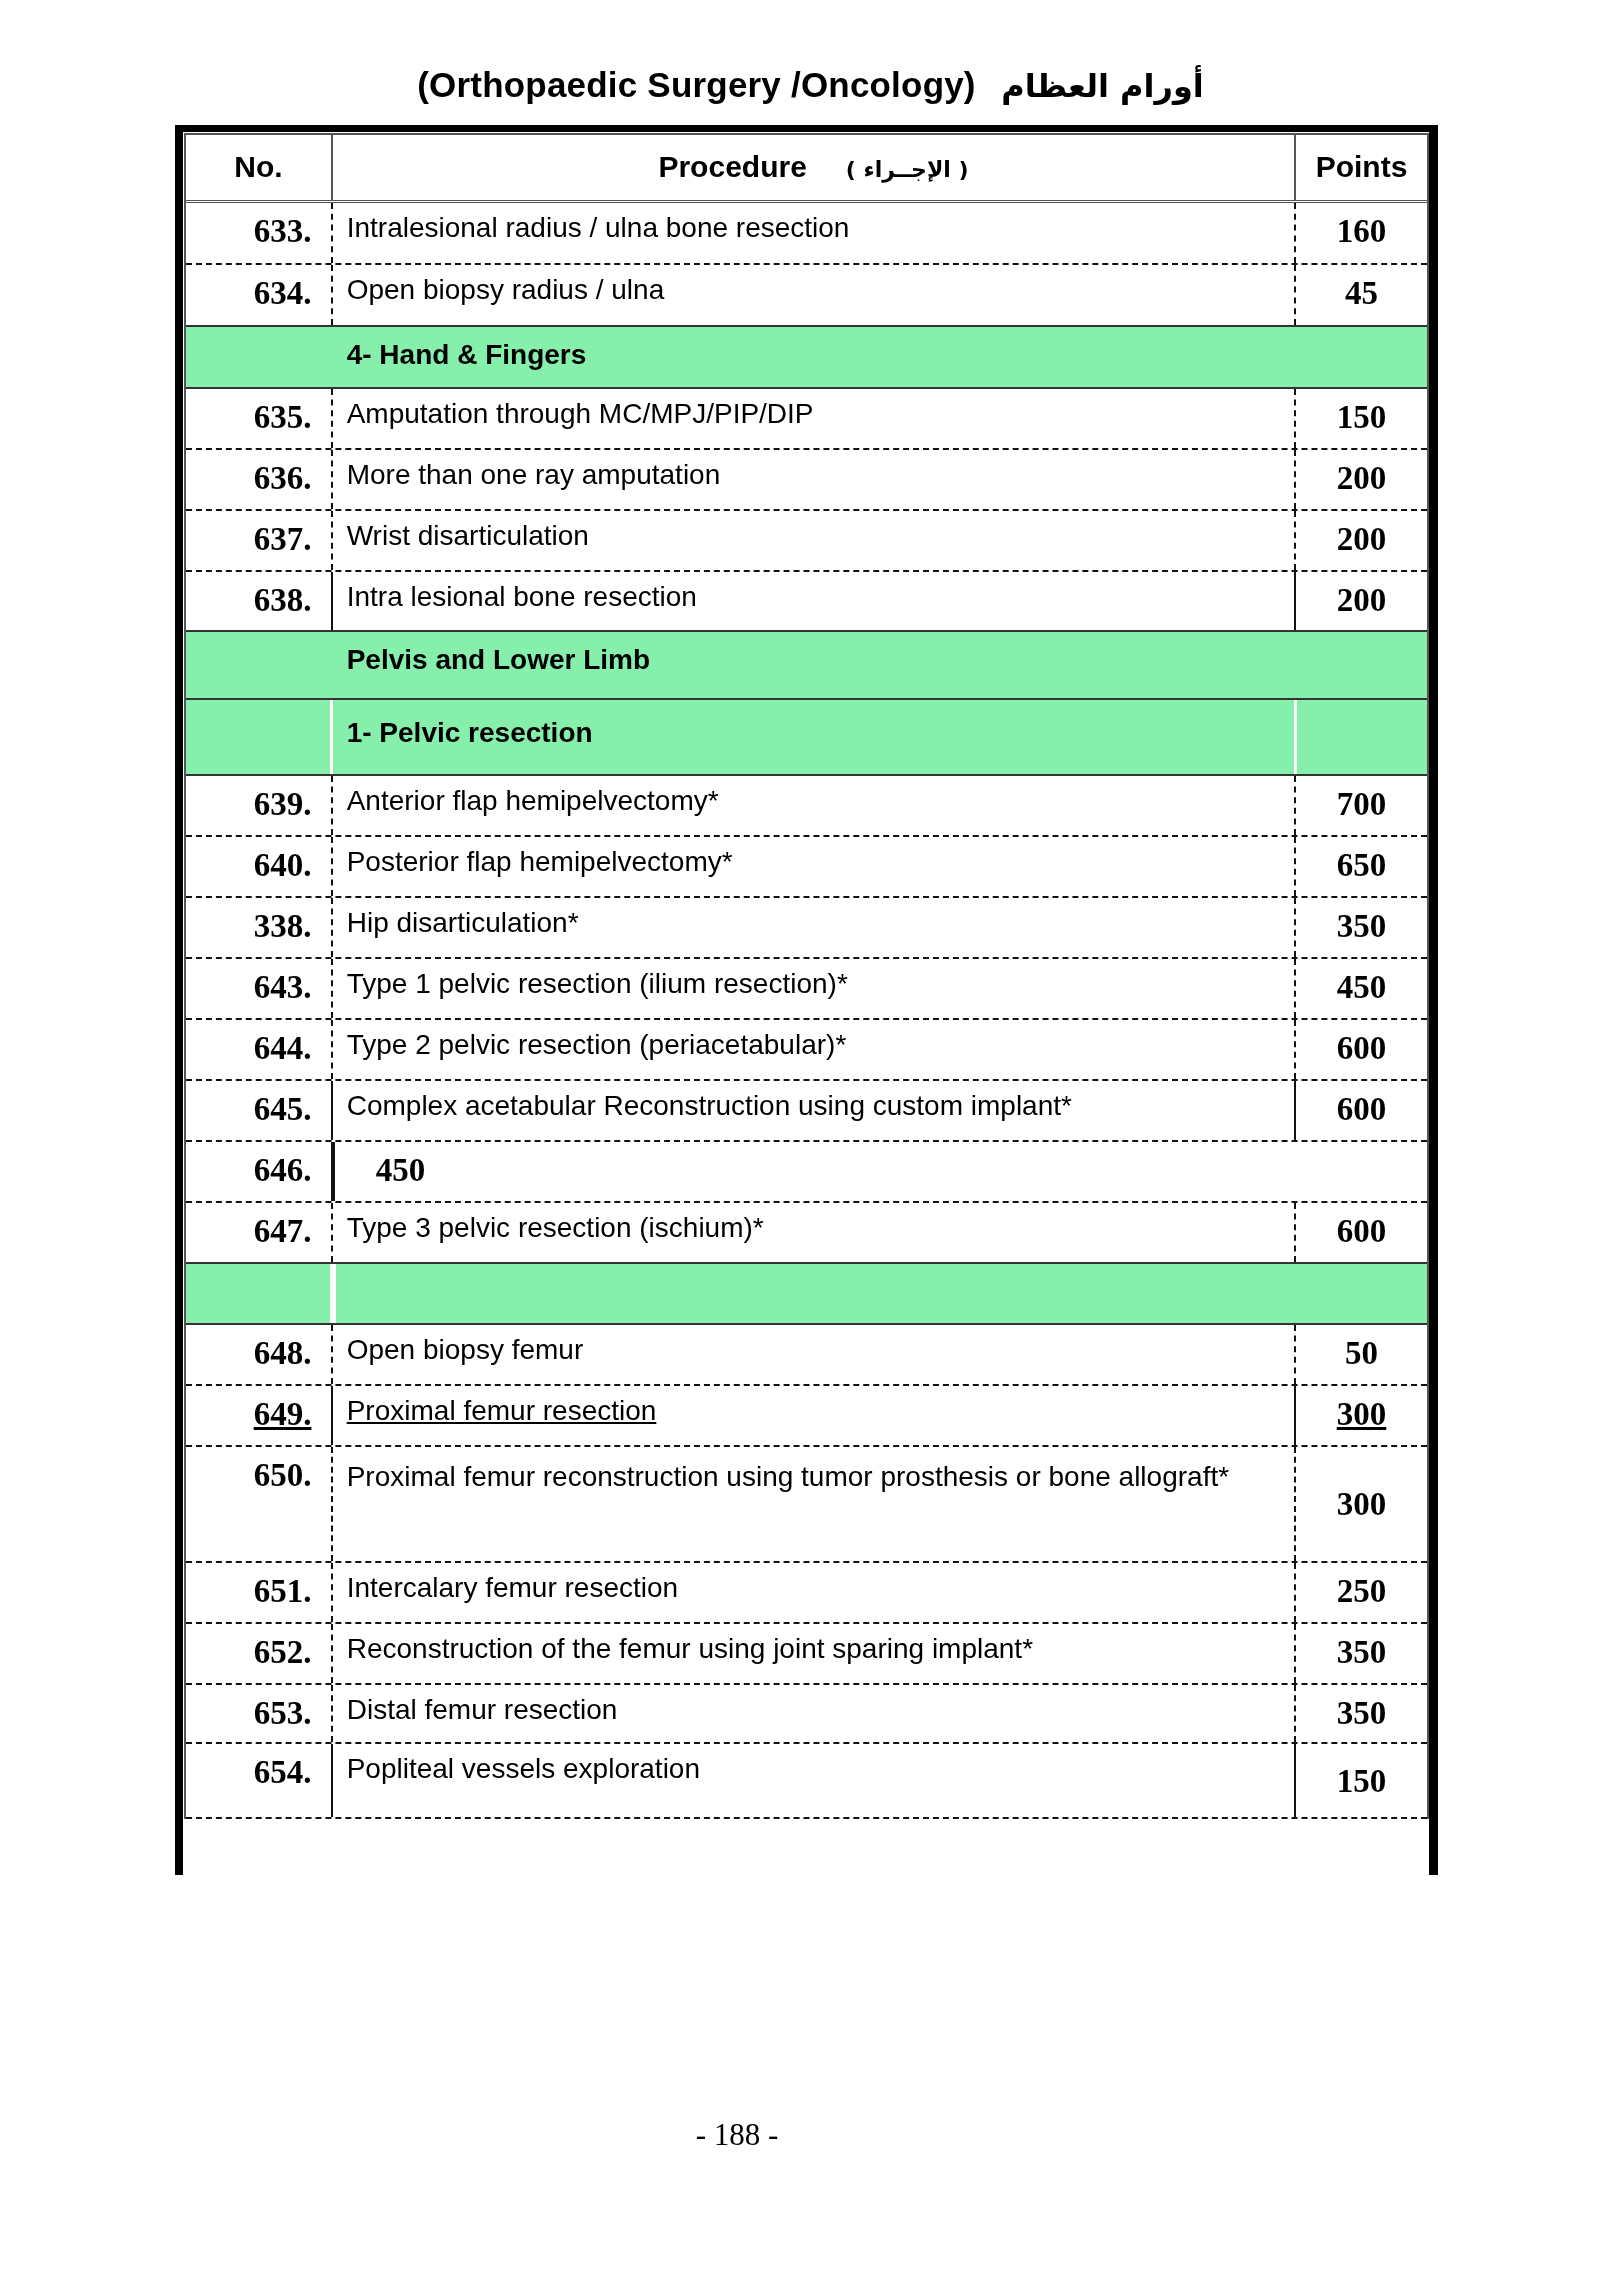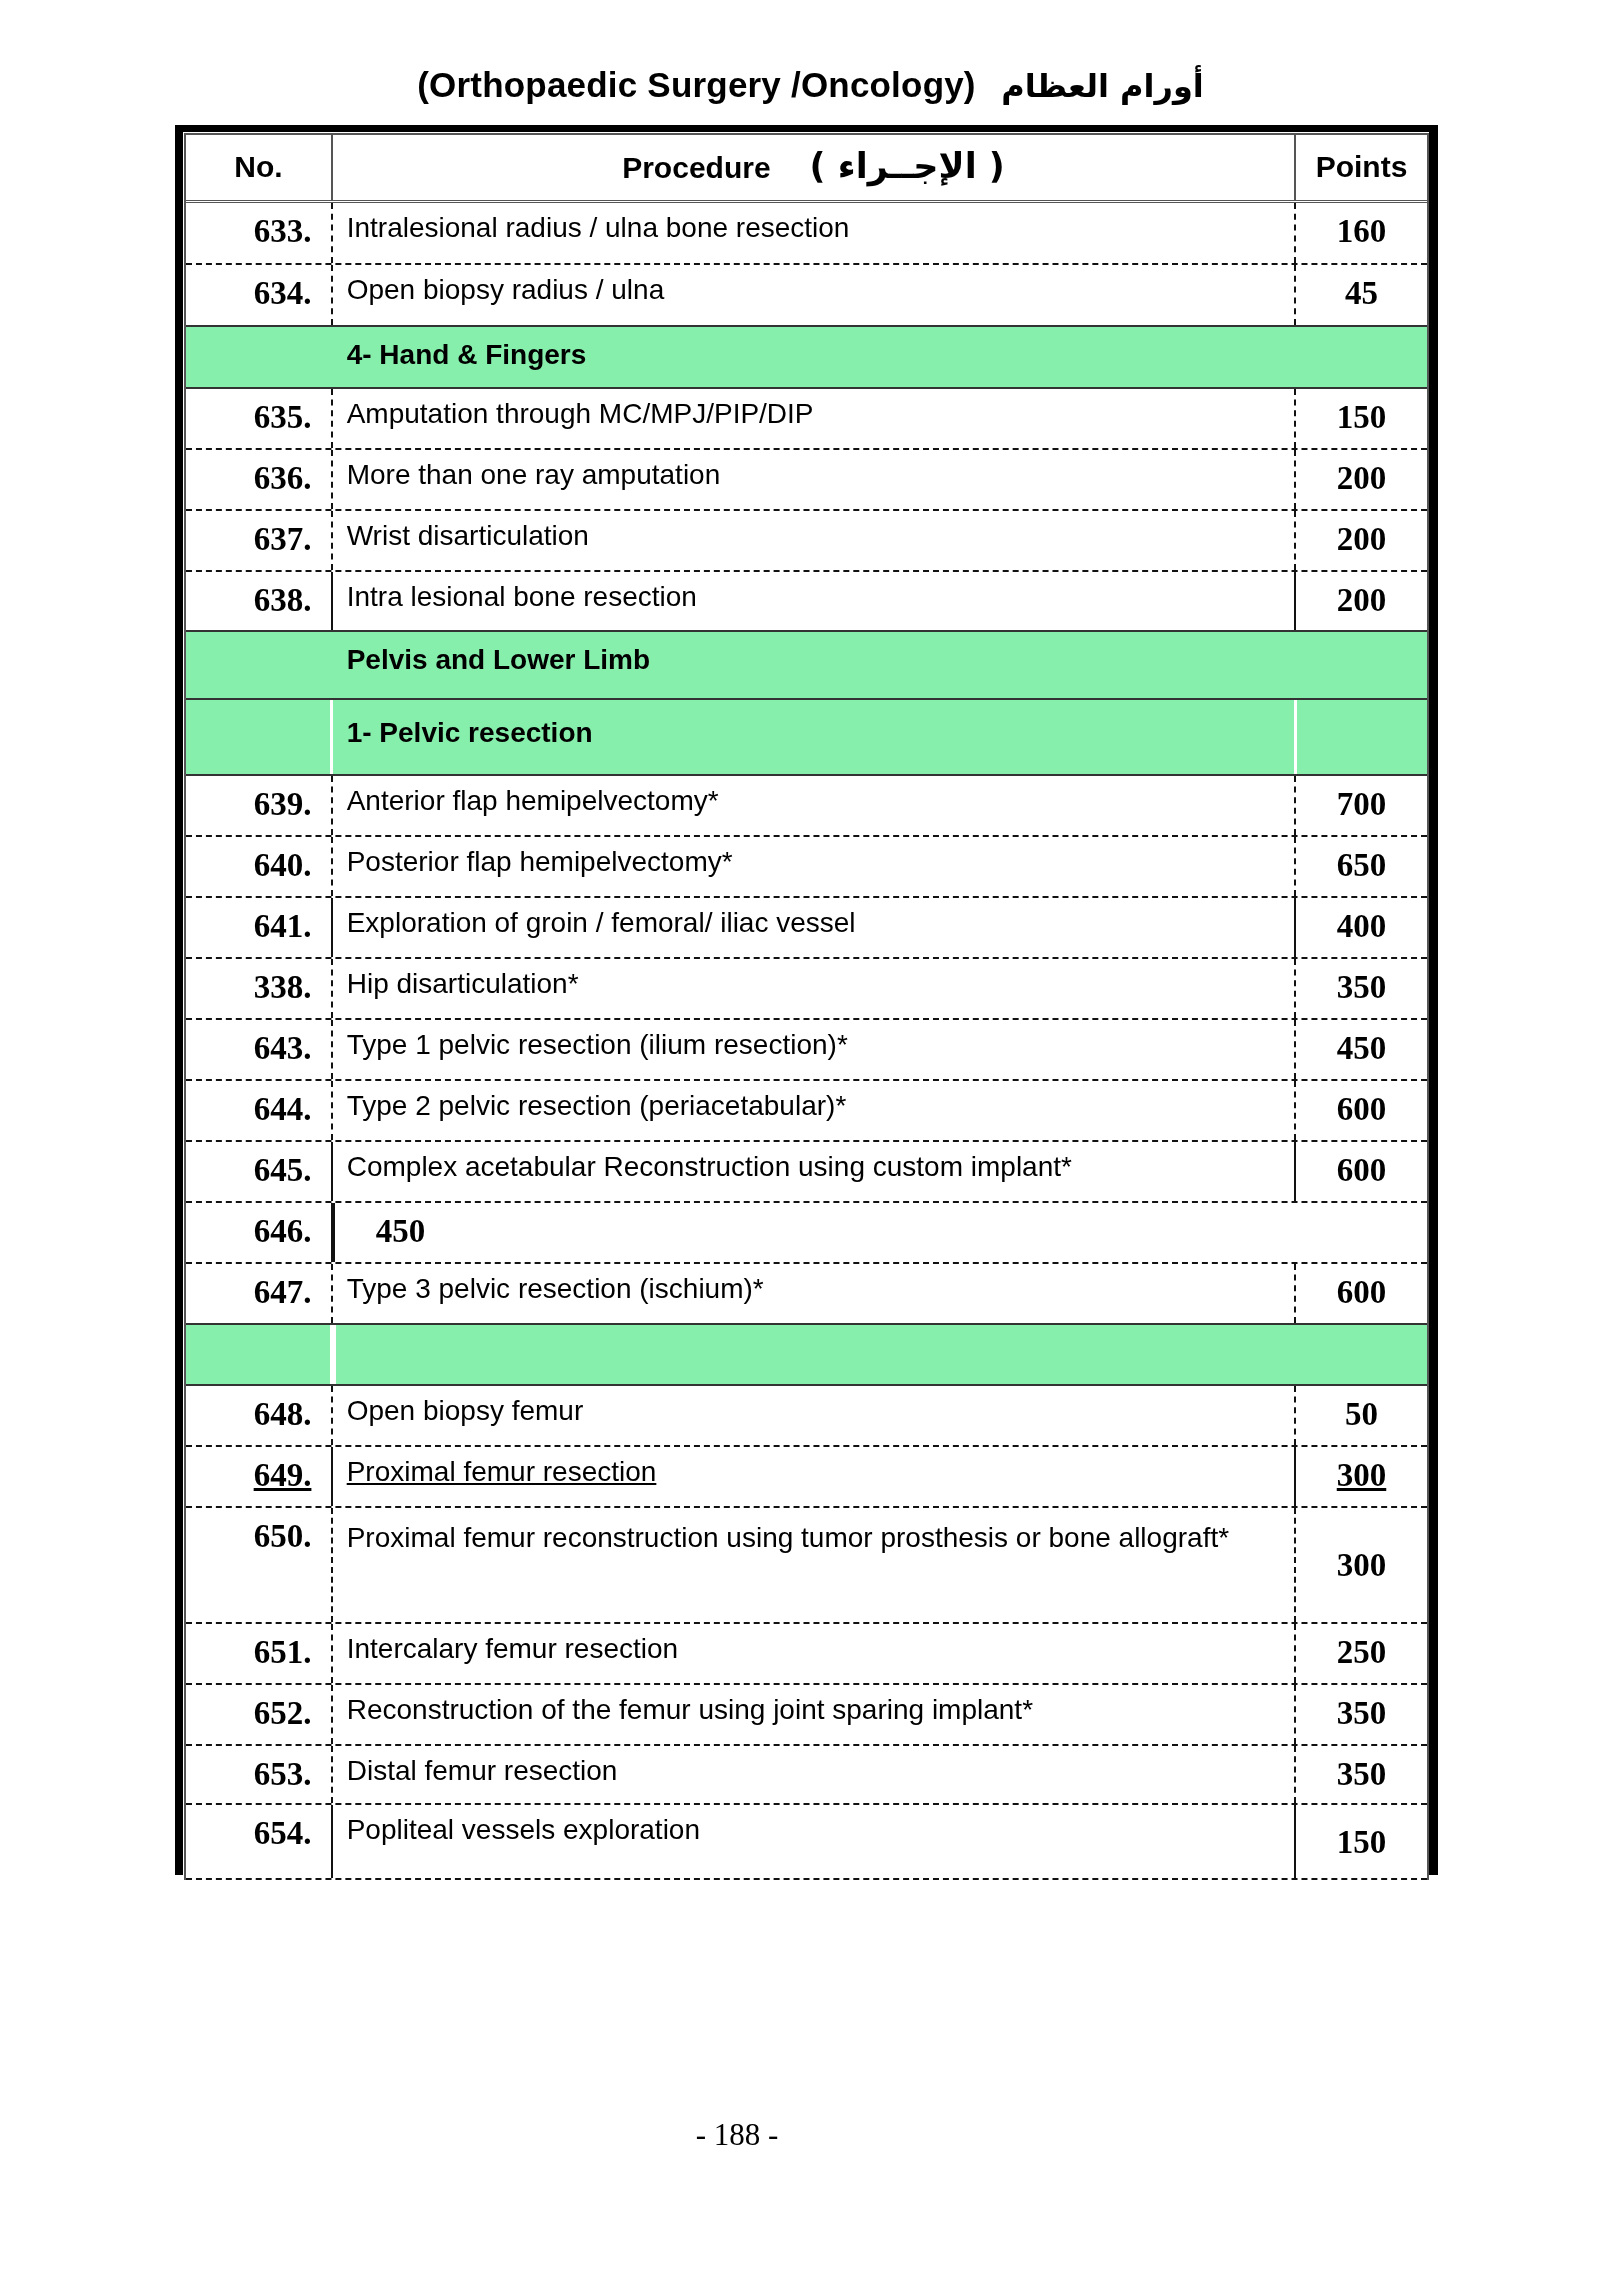--- a/index.html
+++ b/index.html
@@ -29,21 +29,21 @@
           font-family: "Liberation Serif", serif; font-weight: bold; font-size: 33px; line-height: 57px; }
   .c-proc { flex: 1; padding-left: 13.7px; font-family: "Liberation Sans", sans-serif; font-size: 28px; line-height: 49px; }
   .c-pts { width: 133px; border-left: 2px dashed #111; text-align: center;
            font-family: "Liberation Serif", serif; font-weight: bold; font-size: 33px; line-height: 57px; }
   .solid-div .c-no { border-right-style: solid; }
   .solid-div .c-pts { border-left-style: solid; }
   .header .cell { font-family: "Liberation Sans", sans-serif; font-weight: bold; font-size: 30px; line-height: 63px; }
   .header .c-no { text-align: center; padding-right: 0; border-right: 2.9px double #555; }
   .header .c-proc { text-align: center; padding-left: 0; }
   .header .c-pts { border-left: 2.9px double #555; }
-  .header .ar { font-family: "DejaVu Sans", sans-serif; font-size: 35px; font-weight: bold; margin-left: 39px; }
+  .header .ar { font-family: "DejaVu Sans", sans-serif; font-size: 22px; font-weight: bold; margin-left: 39px; }
   .section .c-no { border-right: none; }
   .section .c-pts { border-left: none; }
   .section.split .c-no { border-right: 3.9px solid #ffffff; }
   .section.split .c-pts { border-left: 3.9px solid #ffffff; }
   .section .c-proc { font-weight: bold; line-height: 55px; }
   .section.tall .c-proc { line-height: 65px; }
   .multi .c-proc { line-height: 59px; padding-top: 0; }
   .multi .c-pts { display: flex; align-items: center; justify-content: center; line-height: 1; }
   .tall-last .c-pts { line-height: 74px; }
   .page-number {
@@ -117,25 +117,20 @@
       <div class="row" style="height: 61px;">
         <div class="cell c-no">639.</div>
         <div class="cell c-proc">Anterior flap hemipelvectomy*</div>
         <div class="cell c-pts">700</div>
       </div>
       <div class="row" style="height: 61px;">
         <div class="cell c-no">640.</div>
         <div class="cell c-proc">Posterior flap hemipelvectomy*</div>
         <div class="cell c-pts">650</div>
       </div>
-      <div class="row solid-div" style="height: 61px;">
-        <div class="cell c-no">641.</div>
-        <div class="cell c-proc">Exploration of groin / femoral/ iliac vessel</div>
-        <div class="cell c-pts">400</div>
-      </div>
       <div class="row" style="height: 61px;">
         <div class="cell c-no">338.</div>
         <div class="cell c-proc">Hip disarticulation*</div>
         <div class="cell c-pts">350</div>
       </div>
       <div class="row" style="height: 61px;">
         <div class="cell c-no">643.</div>
         <div class="cell c-proc">Type 1 pelvic resection (ilium resection)*</div>
         <div class="cell c-pts">450</div>
       </div>

